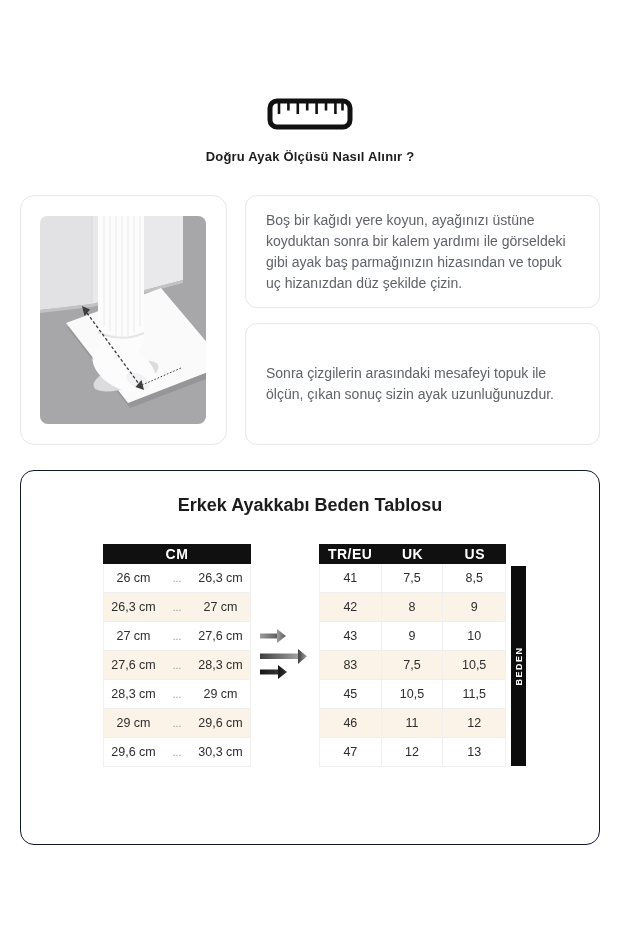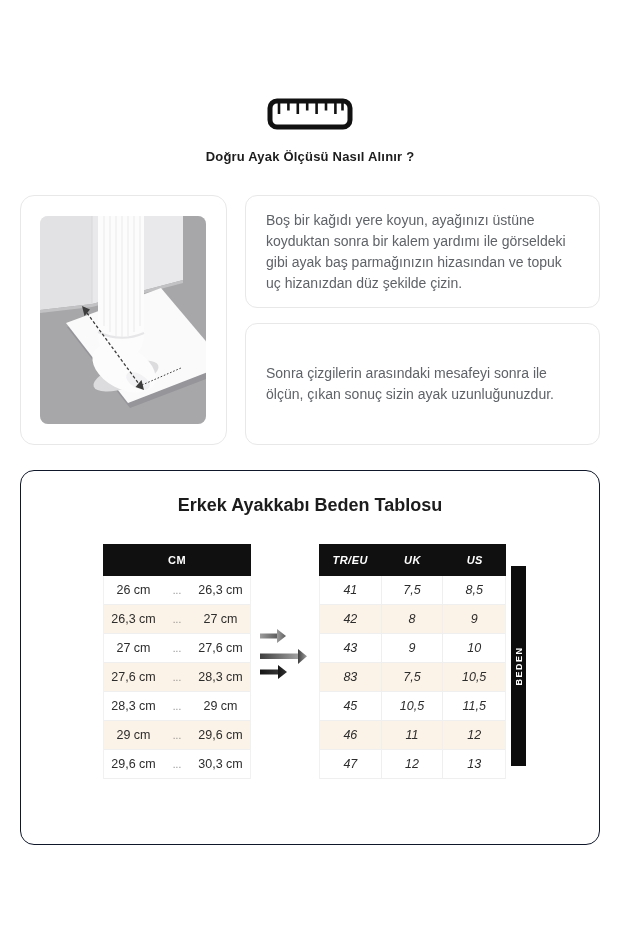--- a/index.html
+++ b/index.html
@@ -33,23 +33,23 @@
   .size-card{
     position:absolute;left:20px;top:470px;width:580px;height:375px;
     border:1px solid #0f172a;border-radius:14px;background:#fff;box-sizing:border-box;
   }
   .size-title{
     position:absolute;top:24px;left:0;width:100%;text-align:center;
     font-size:18px;font-weight:bold;color:#1c1c1c;
   }
   .tbl{position:absolute;top:73px;}
   #cm-table{left:82px;width:148px;}
-  #size-table{left:298px;width:187px;font-style:italic;}
+  #size-table{left:298px;width:187px;}
   .thead{
-    height:32px;background:#101010;color:#ffffff;font-size:11px;letter-spacing:.5px;
+    height:20px;background:#101010;color:#ffffff;font-size:14px;letter-spacing:.5px;
     display:flex;align-items:center;justify-content:center;font-weight:bold;
   }
   #size-table .thead{display:grid;grid-template-columns:1fr 1fr 1fr;text-align:center;}
   #size-table .thead span{display:flex;align-items:center;justify-content:center;}
   .tbody{border-left:1px solid #f1f1f1;border-right:1px solid #f1f1f1;}
   .trow{
     height:29px;box-sizing:border-box;border-bottom:1px solid #efefef;
     display:grid;align-items:stretch;text-align:center;
     font-size:12.5px;color:#2d2d2d;background:#ffffff;
   }
@@ -127,21 +127,21 @@
         <line x1="102" y1="169" x2="141" y2="152" stroke-width="1" stroke-dasharray="1.6 1.8"></line>
       </g>
     </svg>
   </div>
 </div>
 
 <div class="info-box" id="info-box-1">
   <span>Boş bir kağıdı yere koyun, ayağınızı üstüne koyduktan sonra bir kalem yardımı ile görseldeki gibi ayak baş parmağınızın hizasından ve topuk uç hizanızdan düz şekilde çizin.</span>
 </div>
 <div class="info-box" id="info-box-2">
-  <span>Sonra çizgilerin arasındaki mesafeyi sonra ile ölçün, çıkan sonuç sizin ayak uzunluğunuzdur.</span>
+  <span>Sonra çizgilerin arasındaki mesafeyi topuk ile ölçün, çıkan sonuç sizin ayak uzunluğunuzdur.</span>
 </div>
 
 <div class="size-card">
   <div class="size-title">Erkek Ayakkabı Beden Tablosu</div>
 
   <div class="tbl" id="cm-table">
     <div class="thead">CM</div>
     <div class="tbody">
       <div class="trow">
         <span class="cell">26 cm</span>

